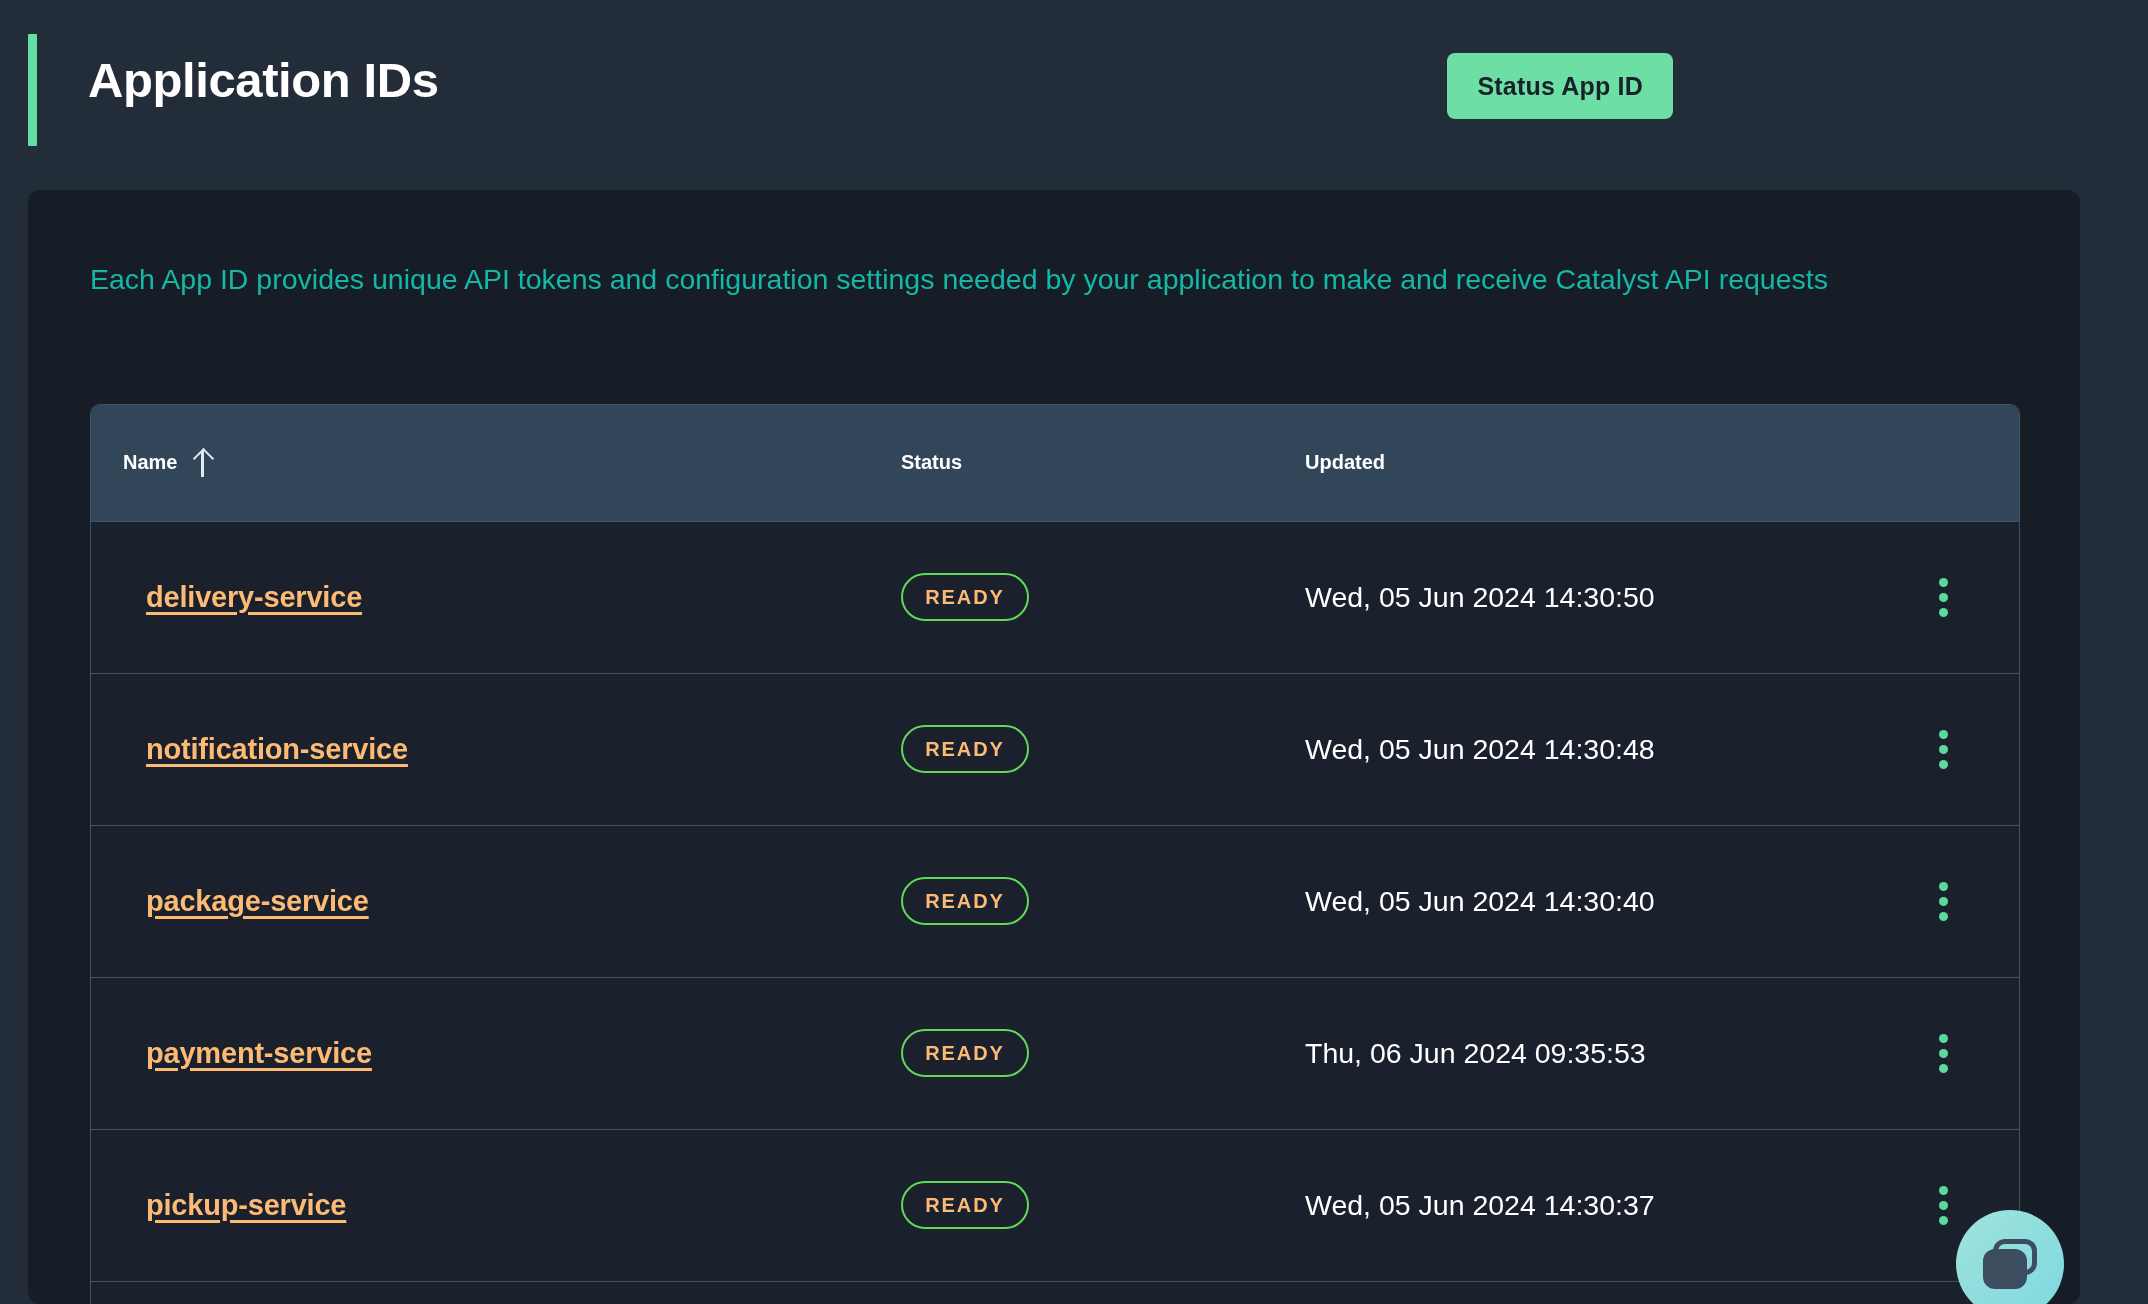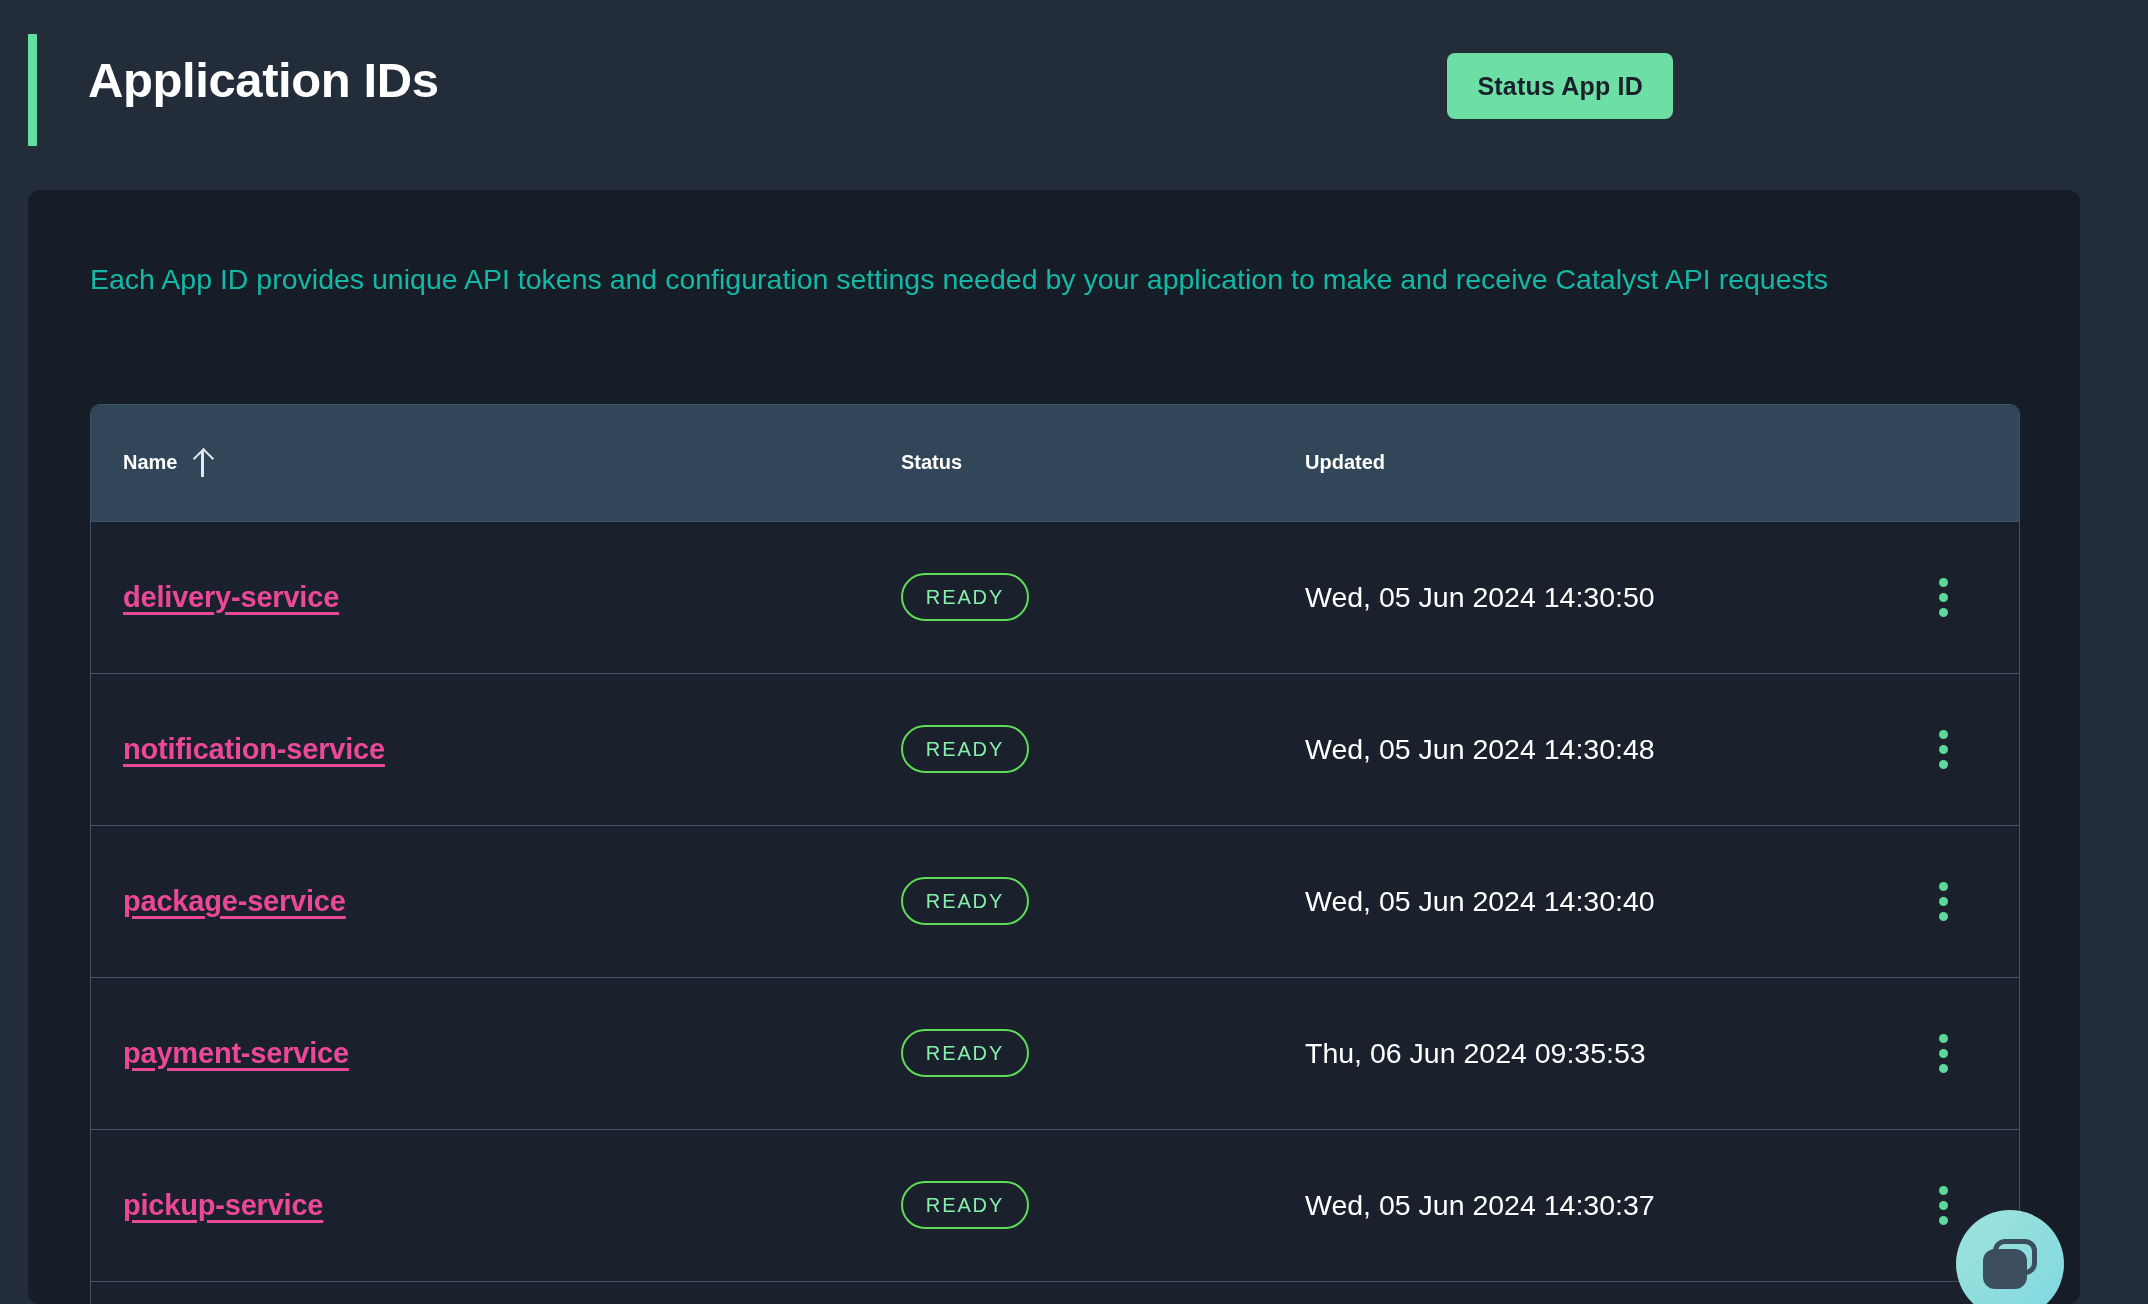--- a/index.html
+++ b/index.html
@@ -163,41 +163,42 @@
 
   tbody td {
     height: 152px;
     vertical-align: middle;
     padding: 0;
   }
 
   td.cell-name { padding-left: 32px; }
 
   .svc-link {
-    color: #ec4899;
+    color: #fdba74;
     font-size: 29px;
     font-weight: bold;
     text-decoration: underline;
     text-underline-offset: 5px;
     text-decoration-thickness: 2.5px;
     cursor: pointer;
     letter-spacing: -0.2px;
+    margin-left: 23px;
   }
 
   .badge {
     display: inline-flex;
     align-items: center;
     justify-content: center;
     width: 128px;
     height: 48px;
     border: 2px solid #5fd957;
     border-radius: 26px;
-    color: #86efac;
+    color: #fdba74;
     font-size: 20px;
-    font-weight: normal;
+    font-weight: bold;
     letter-spacing: 1.9px;
   }
 
   .updated-text {
     font-size: 28.5px;
     color: #ffffff;
     white-space: nowrap;
   }
 
   .kebab {

